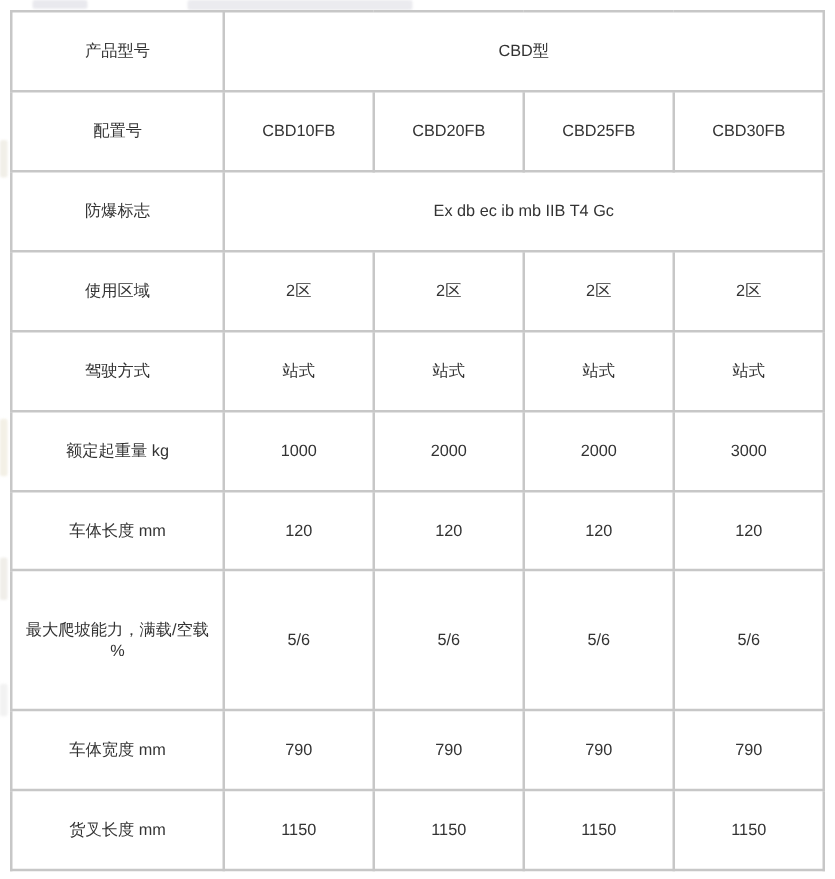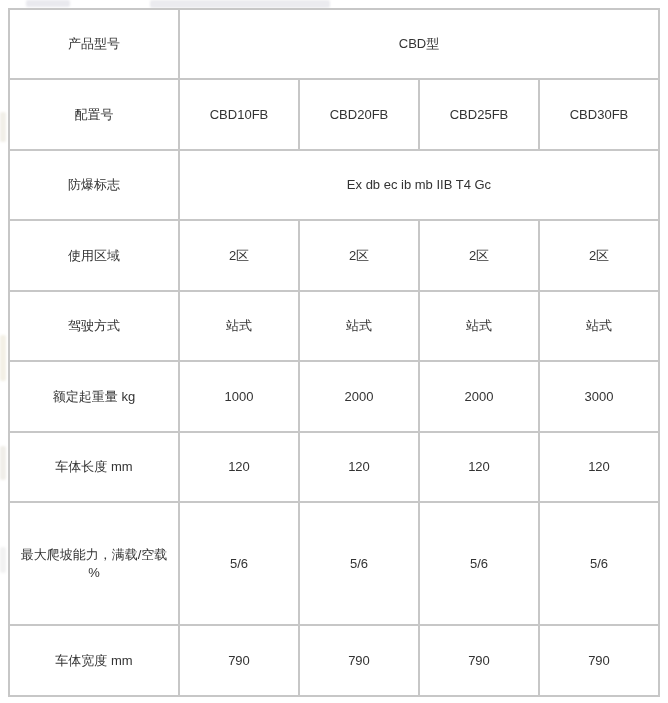--- a/index.html
+++ b/index.html
@@ -115,15 +115,22 @@
         <td>5/6</td>
         <td>5/6</td>
       </tr>
       <tr>
         <td class="label-col">车体宽度 mm</td>
         <td>790</td>
         <td>790</td>
         <td>790</td>
         <td>790</td>
       </tr>
+      <tr>
+        <td class="label-col">货叉长度 mm</td>
+        <td>1150</td>
+        <td>1150</td>
+        <td>1150</td>
+        <td>1150</td>
+      </tr>
     </tbody>
   </table>
 </div>
 
 </body></html>

